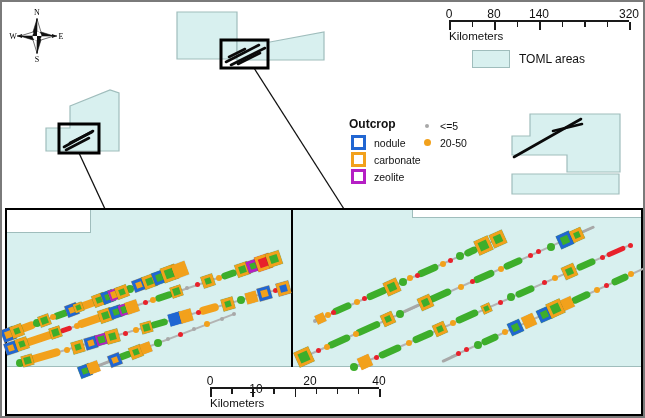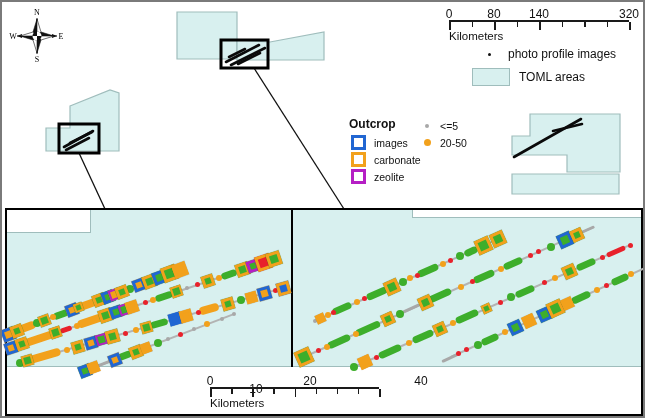--- a/index.html
+++ b/index.html
@@ -97,35 +97,31 @@
         <div class="tick" style="left: 90px; height: 8px;"></div>
         <div class="tick" style="left: 112.5px; height: 5px;"></div>
         <div class="tick" style="left: 135px; height: 5px;"></div>
         <div class="tick" style="left: 157.5px; height: 5px;"></div>
         <div class="tick" style="left: 180px; height: 8px;"></div>
       </div>
     <div class="sb-unit">Kilometers</div>
   </div>
 
   <div class="abs" style="left:470px;top:43px;width:170px;">
-    <div style="display:flex;align-items:center;height:18px;">
-      <span class="dot" style="width:3px;height:3px;background:#111;margin-left:16px;margin-right:17px;"></span>
-      <span class="maplegend-text">photo profile images</span>
-    </div>
     <div style="display:flex;align-items:center;height:22px;margin-top:3px;">
       <span style="width: 36px; height: 16px; border: 1px solid rgb(159, 189, 188); margin-right: 9px; background: rgb(216, 240, 239);"></span>
       <span class="maplegend-text">TOML areas</span>
     </div>
   </div>
 
   <div class="abs" style="left:347px;top:115px;">
     <div class="legend-title">Outcrop</div>
     <div class="legend-row">
       <span class="swatch-square" style="border-color: rgb(33, 102, 210);"></span>
-      <span class="legend-label">images</span>
+      <span class="legend-label">nodule</span>
     </div>
     <div class="legend-row">
       <span class="swatch-square" style="border-color: rgb(242, 161, 28);"></span>
       <span class="legend-label">carbonate</span>
     </div>
     <div class="legend-row">
       <span class="swatch-square" style="border-color: rgb(181, 31, 196);"></span>
       <span class="legend-label">zeolite</span>
     </div>
   </div>
@@ -319,21 +315,21 @@
       <div class="tmark " style="left: 535.62px; top: 305.78px; width: 13px; height: 13px; border: 3px solid rgb(33, 102, 210); background: rgb(61, 174, 43); transform: rotate(-24.6439deg); box-shadow: rgba(0, 0, 0, 0.15) 0px 0px 0px 0.5px;"></div>
       <div class="tmark " style="left: 546.26px; top: 299.44px; width: 15px; height: 15px; border: 3px solid rgb(242, 161, 28); background: rgb(61, 174, 43); transform: rotate(-24.6439deg); box-shadow: rgba(0, 0, 0, 0.15) 0px 0px 0px 0.5px;"></div>
       <div class="tmark " style="left: 559.9px; top: 296.1px; width: 11px; height: 11px; border: 2px solid rgb(242, 161, 28); background: rgb(242, 161, 28); transform: rotate(-24.6439deg); box-shadow: rgba(0, 0, 0, 0.15) 0px 0px 0px 0.5px;"></div>
     </div>
 
   <div class="sb" style="left:208px;top:372px;width:169px;">
     <div class="sb-labels">
       <span style="left: 0px;">0</span>
       <span style="left: 46px; margin-top: 8px;">10</span>
       <span style="left: 100px;">20</span>
-      <span style="left: 169px; margin-left: 42px;">40</span>
+      <span style="left: 169px;">40</span>
     </div>
     <div class="sb-bar">
         <div class="tick" style="left: 0px; height: 8px;"></div>
         <div class="tick" style="left: 21.125px; height: 5px;"></div>
         <div class="tick" style="left: 42.25px; height: 8px;"></div>
         <div class="tick" style="left: 63.375px; height: 5px;"></div>
         <div class="tick" style="left: 84.5px; height: 8px;"></div>
         <div class="tick" style="left: 105.625px; height: 5px;"></div>
         <div class="tick" style="left: 126.75px; height: 5px;"></div>
         <div class="tick" style="left: 147.875px; height: 5px;"></div>

